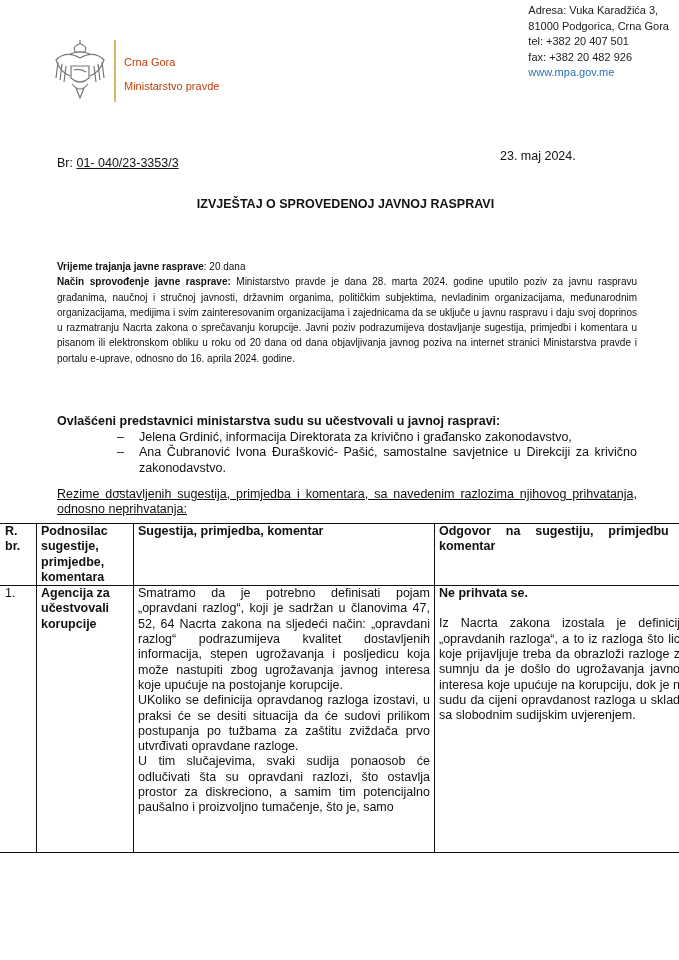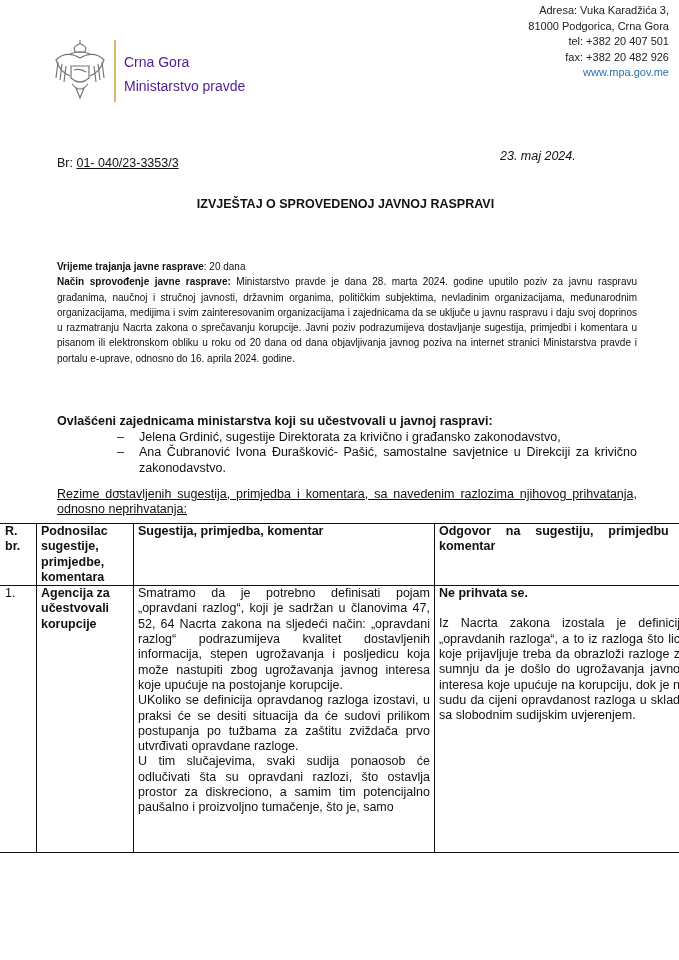--- a/index.html
+++ b/index.html
@@ -2,27 +2,27 @@
 <html><head>
 <meta charset="utf-8">
 <style>
   html, body { margin: 0; padding: 0; background: #ffffff; }
   body { width: 679px; height: 960px; position: relative; overflow: hidden;
          font-family: "Liberation Sans", sans-serif; color: #111; }
   .abs { position: absolute; }
   
   .logo { left: 52px; top: 38px; width: 56px; height: 62px; }
   .logo-bar { left: 114px; top: 40px; width: 2px; height: 62px; background: #d9b86a; }
-  .org { left: 124px; top: 50px; font-size: 14px; line-height: 24px; color: #4c1d95; }
-  .contact { right: 10px; top: 3px; text-align: right; font-size: 11px; line-height: 15.5px; color: #222; }
+  .org { left: 124px; top: 50px; font-size: 11px; line-height: 24px; color: #c2410c; }
+  .contact { right: 10px; top: 3px; font-size: 11px; line-height: 15.5px; color: #222; }
   .contact .web { color: #2a6fb5; }
   
   .ref { left: 57px; top: 156px; font-size: 12.5px; }
   .ref .num { text-decoration: underline; }
-  .date { left: 500px; top: 149px; font-size: 12.5px; font-style: italic; }
+  .date { left: 500px; top: 149px; font-size: 12.5px; }
   
   .title { left: 6px; width: 679px; top: 196px; text-align: center; font-weight: bold; font-size: 12.5px; line-height: 16px; }
   
   .para { left: 57px; width: 580px; font-size: 10px; line-height: 15.3px; text-align: justify; }
   .para b { font-weight: bold; }
   .reps-head { left: 57px; top: 414px; font-size: 12.5px; font-weight: bold; }
   .reps { left: 117px; top: 430px; width: 520px; font-size: 12.5px; line-height: 15.3px; }
   .reps .item { position: relative; padding-left: 22px; text-align: justify; }
   .reps .item .dash { position: absolute; left: 0; top: 0; }
   .reps .empty { height: 15.3px; margin-top: 8px; position: relative; }
@@ -84,25 +84,25 @@
 
 <div class="abs para" style="top:259px;">
   <div>
     <b>Vrijeme trajanja javne rasprave</b><span>: 20 dana</span>
   </div>
   <div>
     <b>Način sprovođenje javne rasprave:</b><span> Ministarstvo pravde je dana  28. marta 2024. godine uputilo poziv za javnu raspravu građanima, naučnoj i stručnoj javnosti, državnim organima, političkim subjektima, nevladinim organizacijama, međunarodnim organizacijama, medijima i svim zainteresovanim organizacijama i zajednicama da se uključe u javnu raspravu i daju svoj doprinos u razmatranju Nacrta zakona o sprečavanju korupcije. Javni poziv podrazumijeva dostavljanje sugestija, primjedbi i komentara u pisanom ili elektronskom obliku u roku od 20 dana od dana objavljivanja javnog poziva na internet stranici Ministarstva pravde i portalu e-uprave, odnosno do 16. aprila 2024. godine.</span>
   </div>
 </div>
 
-<div class="abs reps-head">Ovlašćeni zajednicama ministarstva koji su učestvovali u javnoj raspravi:</div>
+<div class="abs reps-head">Ovlašćeni predstavnici ministarstva sudu su učestvovali u javnoj raspravi:</div>
 <div class="abs reps">
   <div class="item">
     <span class="dash">–</span>
-    <span>Jelena Grdinić, sugestije Direktorata za krivično i građansko zakonodavstvo,</span>
+    <span>Jelena Grdinić, informacija Direktorata za krivično i građansko zakonodavstvo,</span>
   </div>
   <div class="item">
     <span class="dash">–</span>
     <span>Ana Čubranović Ivona Đurašković- Pašić, samostalne savjetnice u Direkciji za krivično zakonodavstvo.</span>
   </div>
   <div class="empty">
     <span class="dash" style="position:absolute;left:0;top:0;">–</span>
   </div>
 </div>
 

